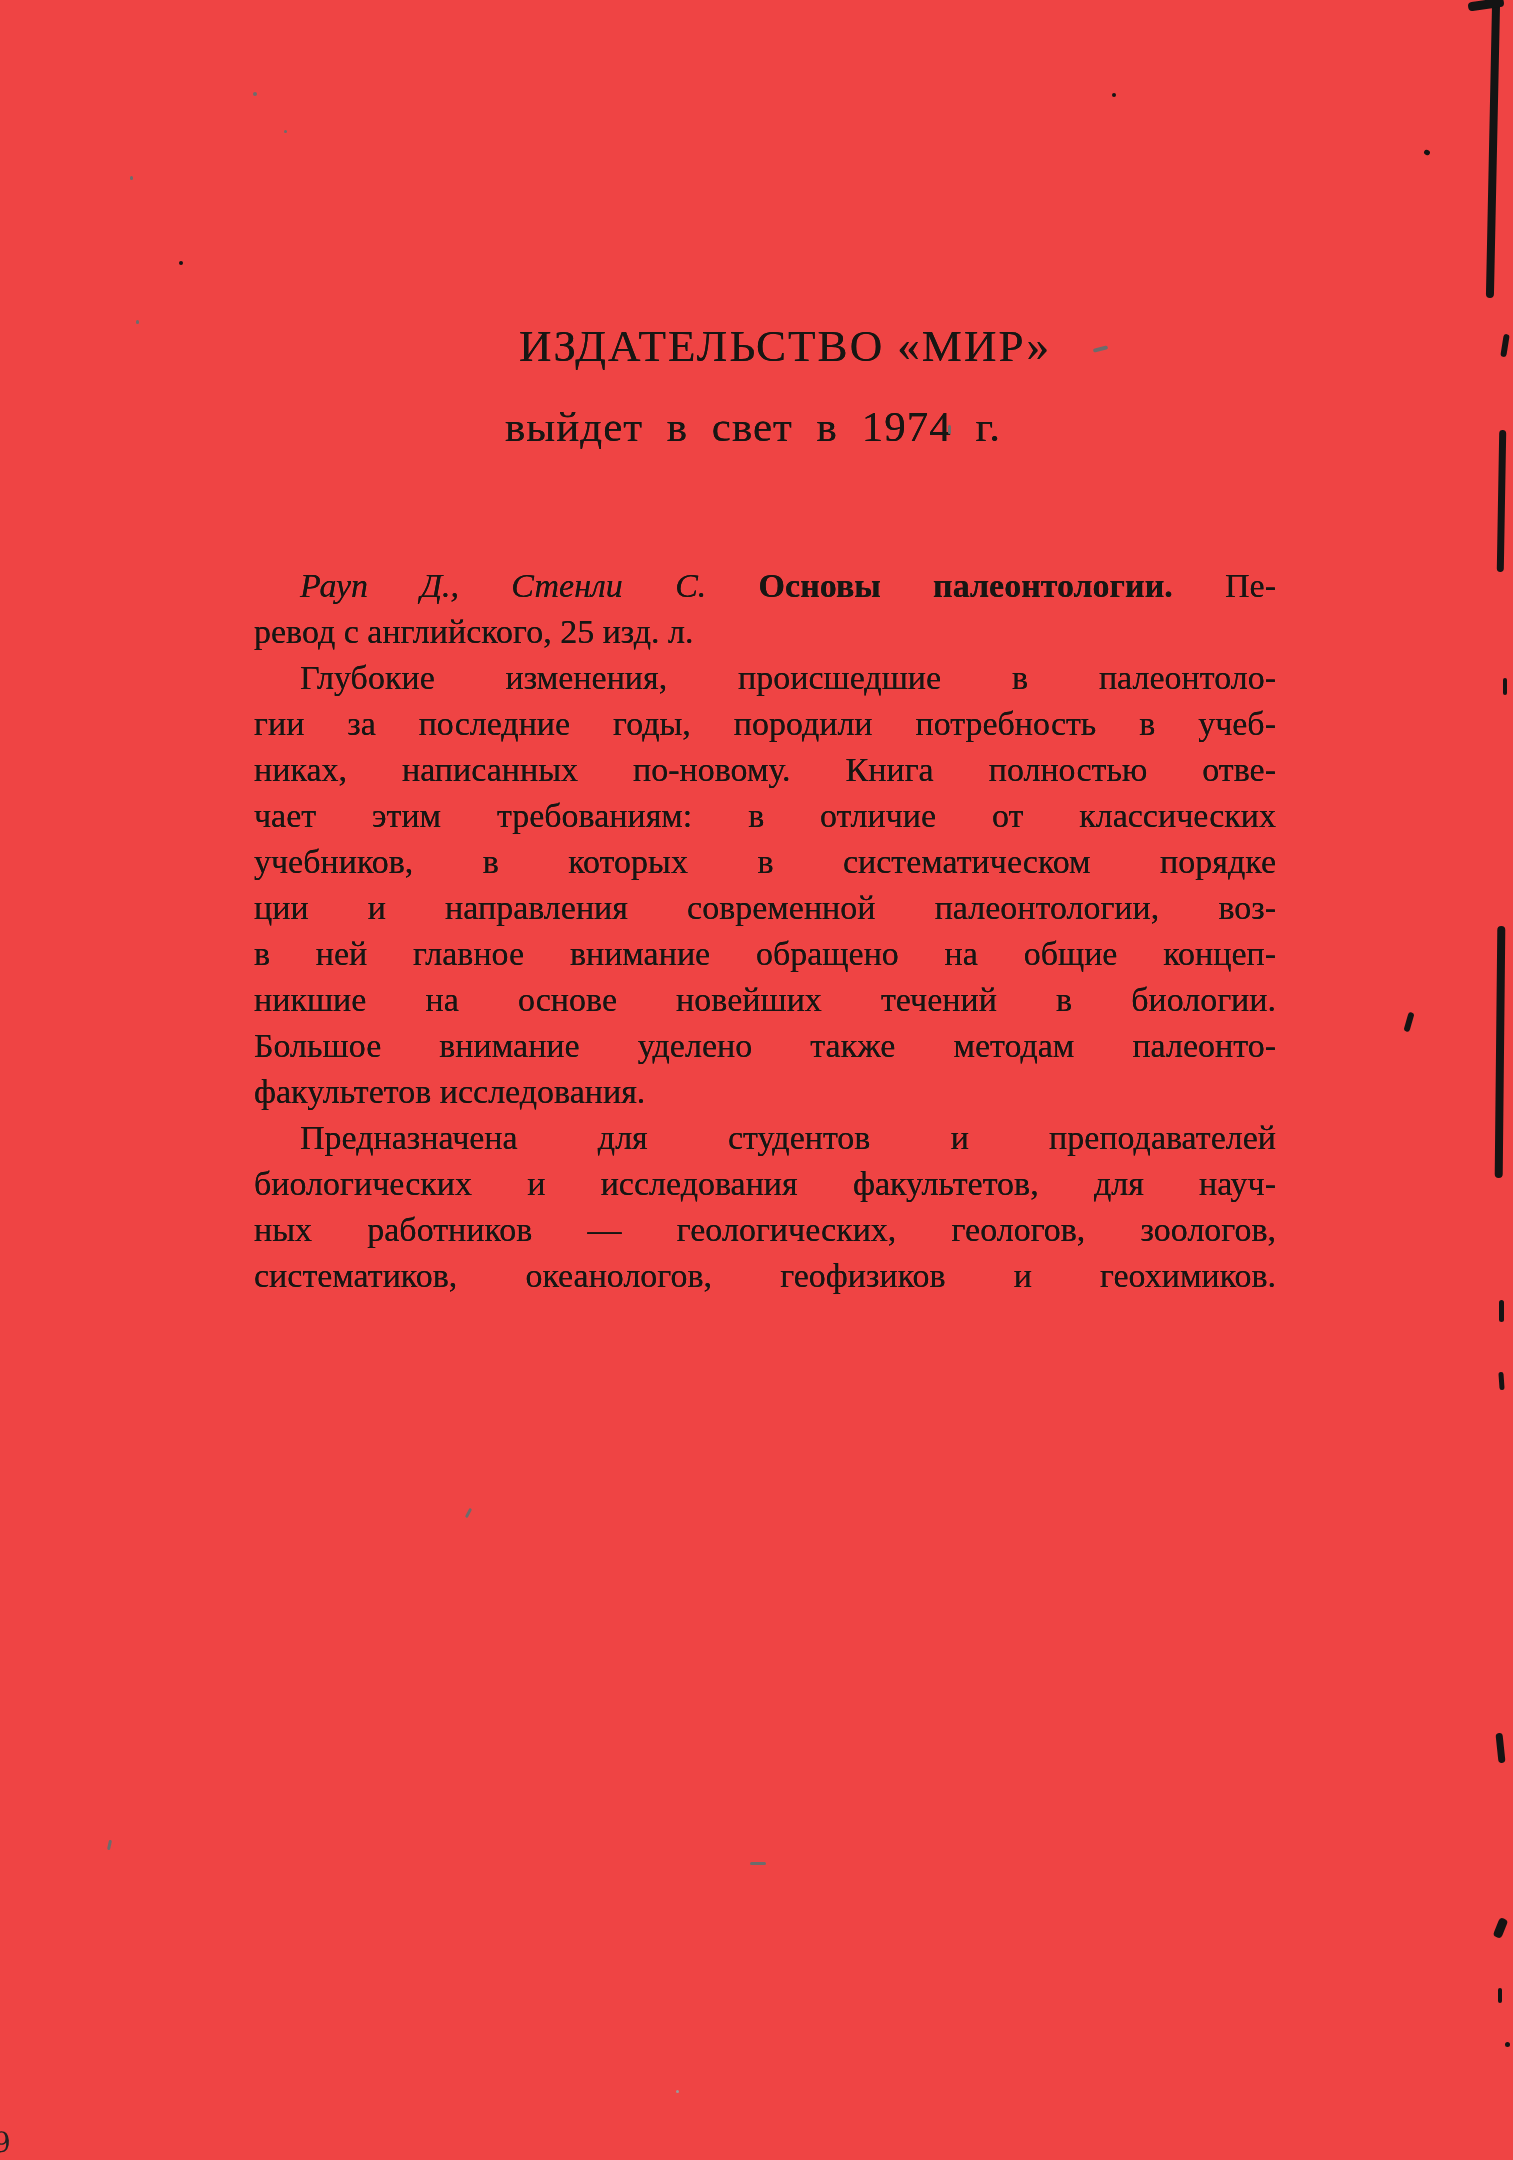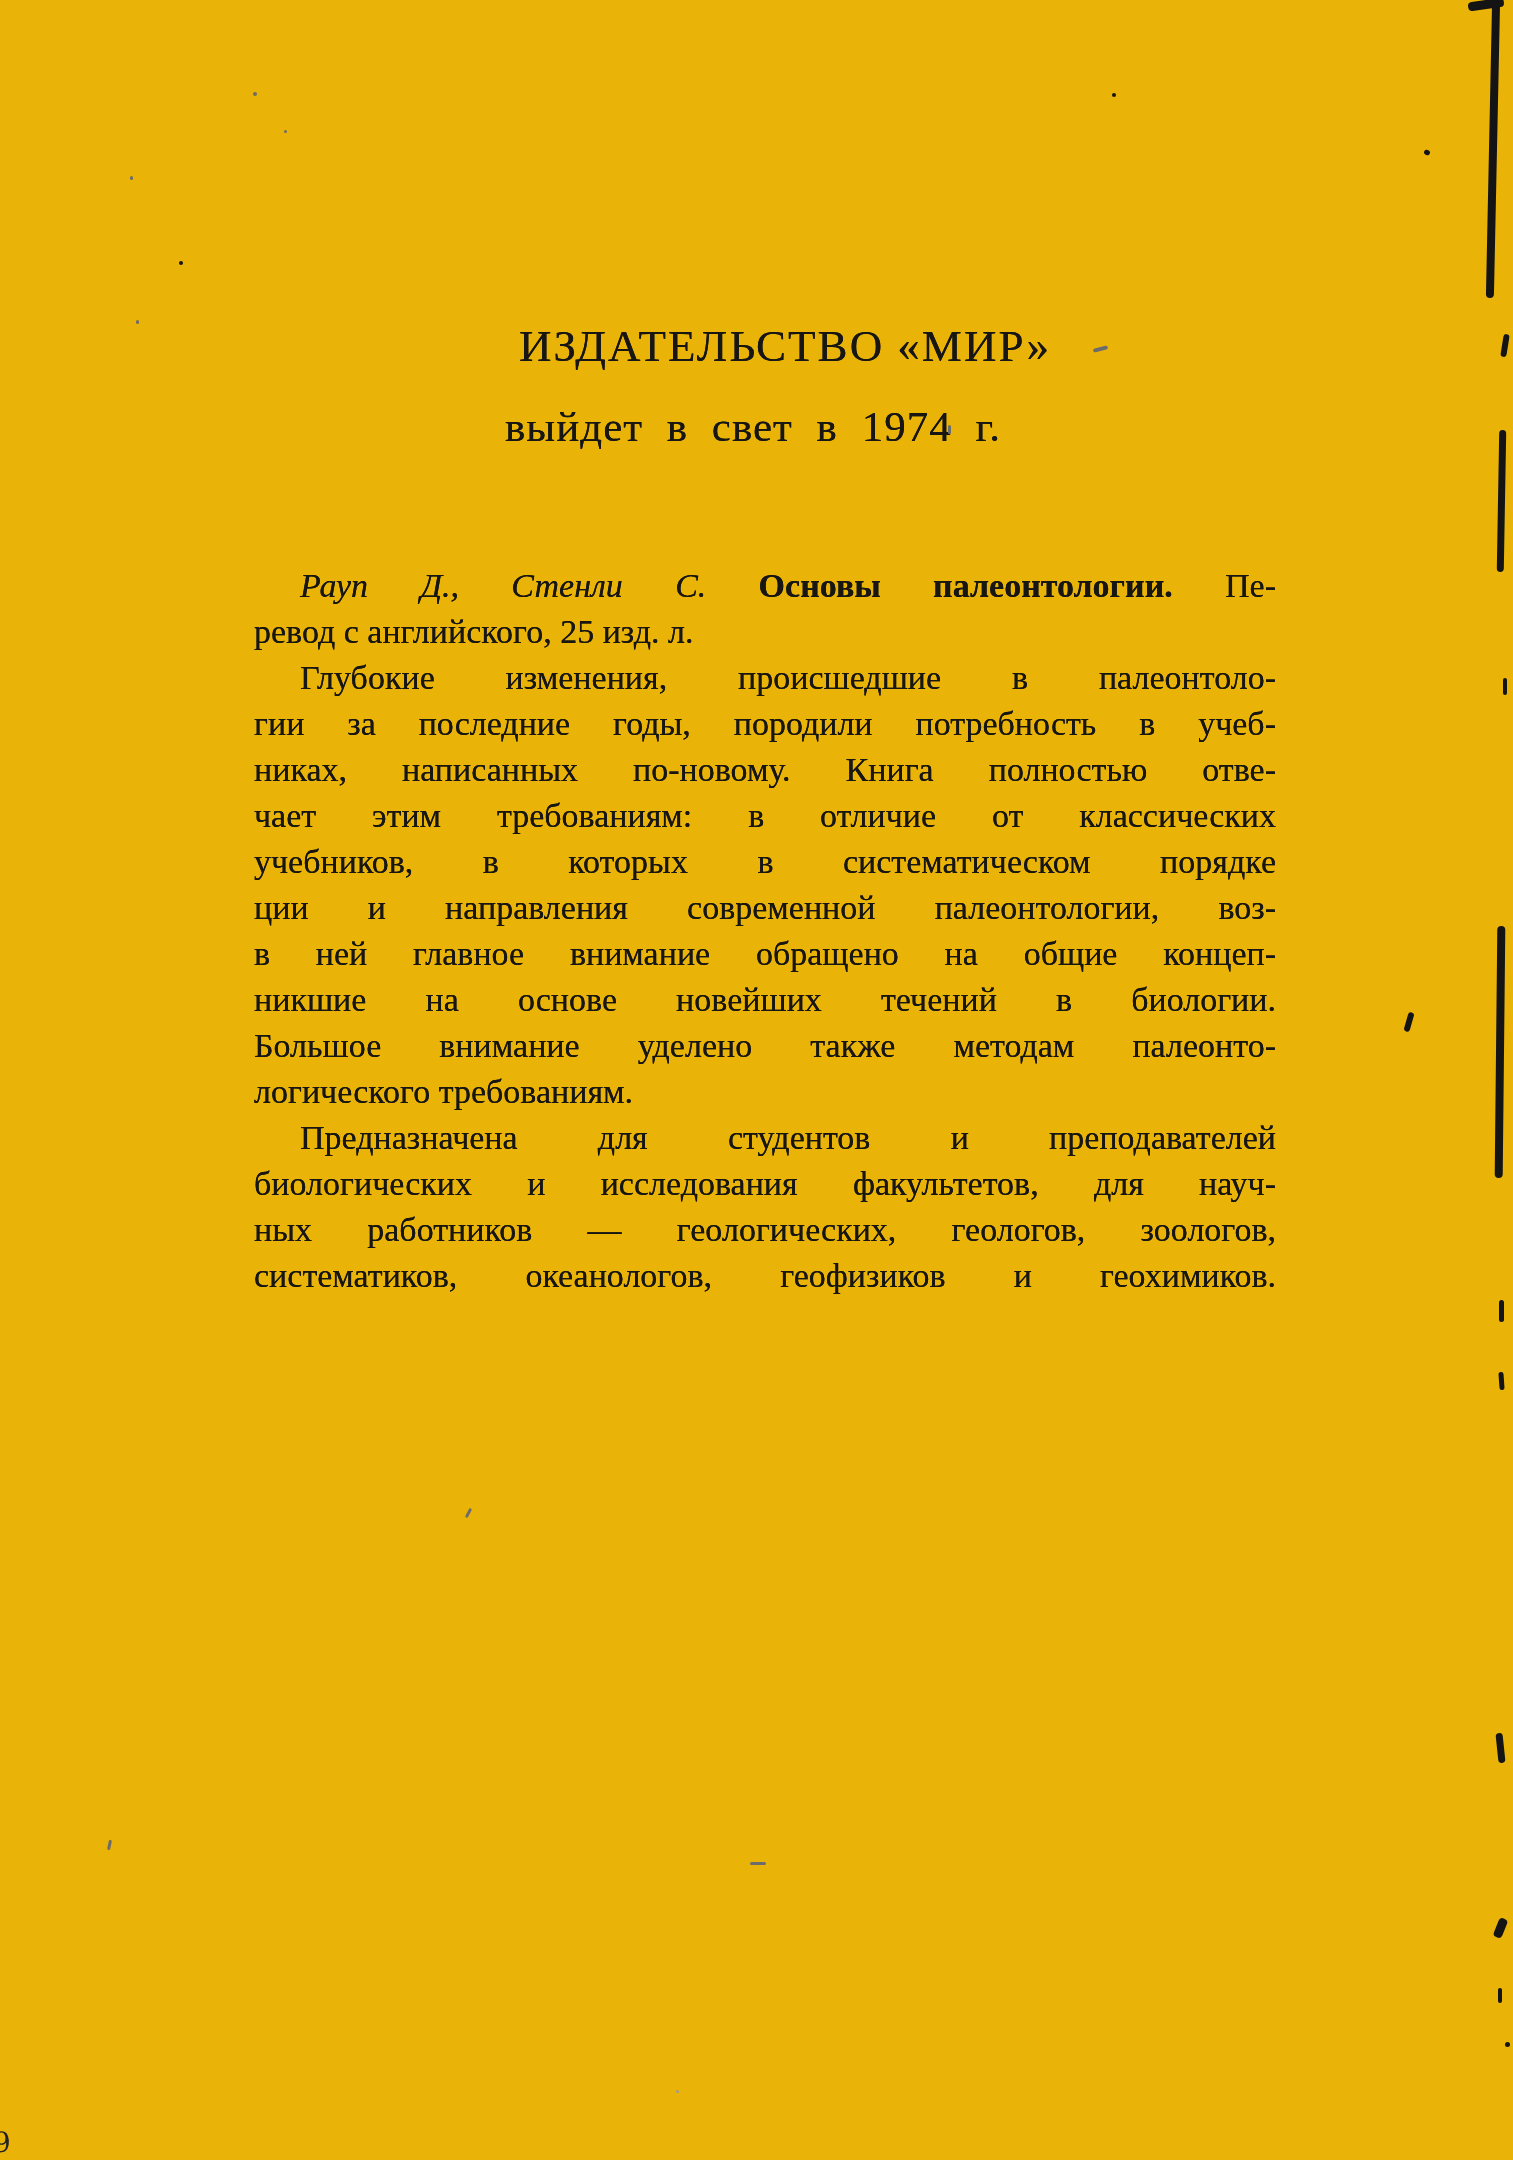--- a/index.html
+++ b/index.html
@@ -1,19 +1,19 @@
 <!DOCTYPE html>
 <html><head>
 <meta charset="utf-8">
 <style>
   html,body{margin:0;padding:0;background:#e8e8e8;}
   .page{
     position:relative;
     width:1513px;height:2160px;
-    background:#eab308;
+    background:#ef4444;
     overflow:hidden;
     font-family:"Liberation Serif","DejaVu Serif",serif;
     color:#171613;
   }
   
   .pub-heading{
     position:absolute;left:230px;top:318px;width:1046px;
     text-align:center;padding-left:64px;box-sizing:border-box;
     font-size:45px;line-height:56px;letter-spacing:2px;
     text-shadow:0 0 0.6px #171613;
@@ -61,21 +61,21 @@
     <div class="ln">ревод с английского, 25 изд. л.</div>
     <div class="ln st ind">Глубокие изменения, происшедшие в палеонтоло-</div>
     <div class="ln st">гии за последние годы, породили потребность в учеб-</div>
     <div class="ln st">никах, написанных по-новому. Книга полностью отве-</div>
     <div class="ln st">чает этим требованиям: в отличие от классических</div>
     <div class="ln st">учебников, в которых  в систематическом  порядке</div>
     <div class="ln st">ции и направления современной палеонтологии, воз-</div>
     <div class="ln st">в ней главное внимание обращено на общие концеп-</div>
     <div class="ln st">никшие на основе  новейших  течений в биологии.</div>
     <div class="ln st">Большое внимание уделено также методам палеонто-</div>
-    <div class="ln">логического требованиям.</div>
+    <div class="ln">факультетов исследования.</div>
     <div class="ln st ind">Предназначена  для  студентов и преподавателей</div>
     <div class="ln st">биологических и исследования факультетов, для науч-</div>
     <div class="ln st">ных работников — геологических, геологов, зоологов,</div>
     <div class="ln st">систематиков, океанологов, геофизиков и геохимиков.</div>
   </div>
 
   <div class="mark r" style="left:1489px;top:0;width:8px;height:298px;transform:rotate(1.2deg);"></div>
   <div class="mark r" style="left:1468px;top:0;width:36px;height:9px;transform:rotate(-8deg);"></div>
   <div class="mark r" style="left:1502px;top:334px;width:6px;height:23px;transform:rotate(9deg);"></div>
   <div class="mark r" style="left:1498px;top:430px;width:7px;height:142px;transform:rotate(1deg);"></div>

